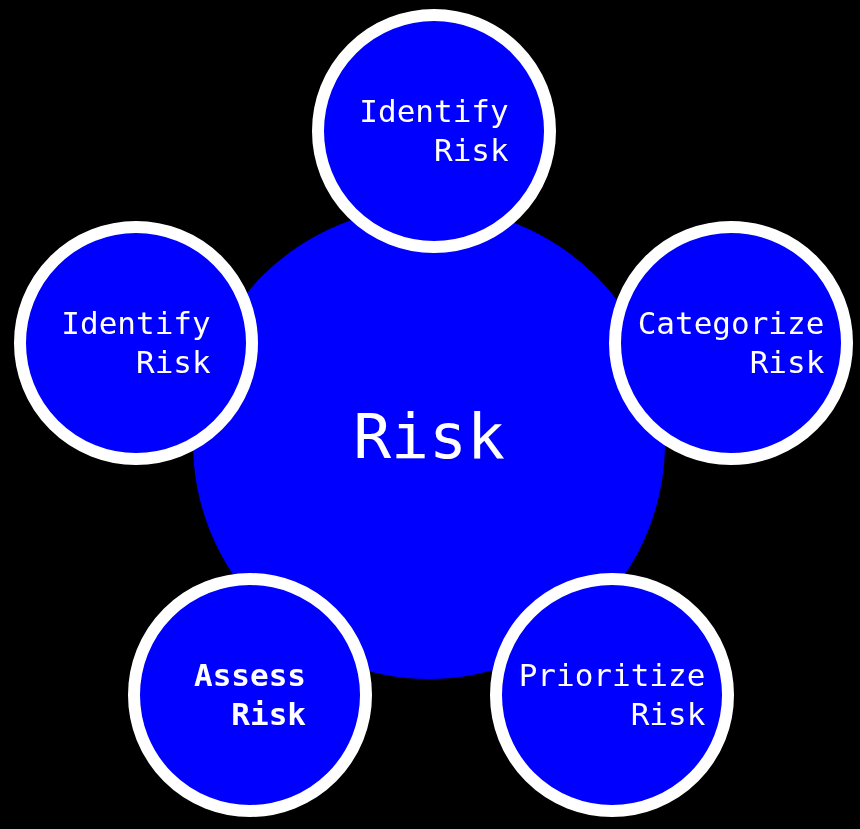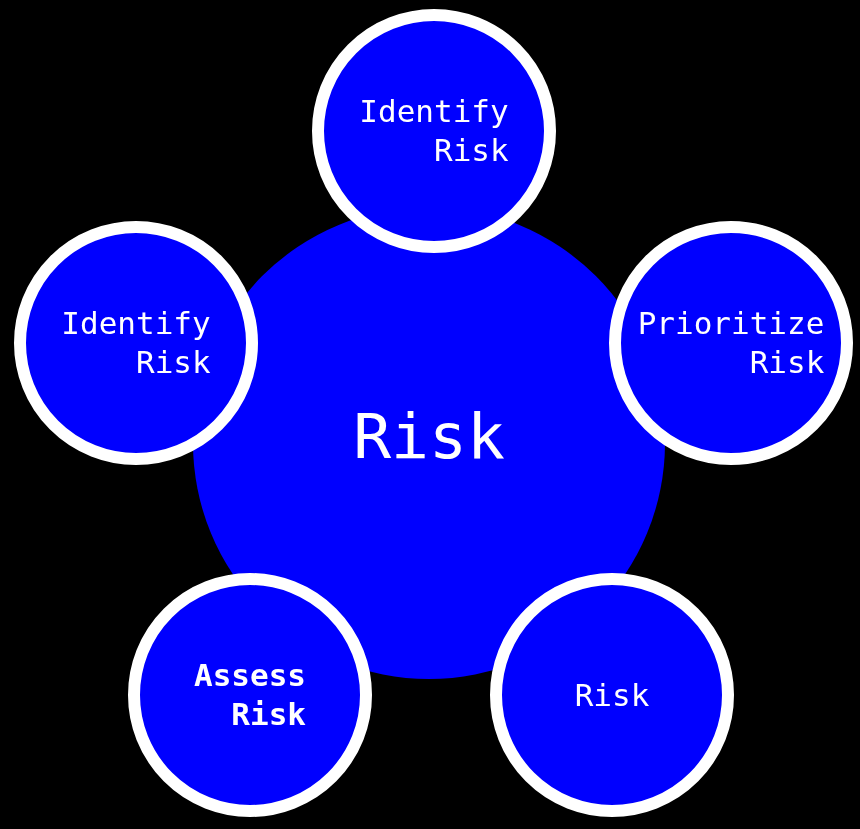--- a/index.html
+++ b/index.html
@@ -77,27 +77,28 @@
 
   <div class="node node-identify">
     <div class="label">
       <div>Identify</div>
       <div>Risk</div>
     </div>
   </div>
 
   <div class="node node-categorize">
     <div class="label">
-      <div>Prioritize</div>
+      <div>Categorize</div>
       <div>Risk</div>
     </div>
   </div>
 
   <div class="node node-prioritize">
     <div class="label">
+      <div>Prioritize</div>
       <div>Risk</div>
     </div>
   </div>
 
   <div class="node node-assess">
     <div class="label">
       <div>Assess</div>
       <div>Risk</div>
     </div>
   </div>

